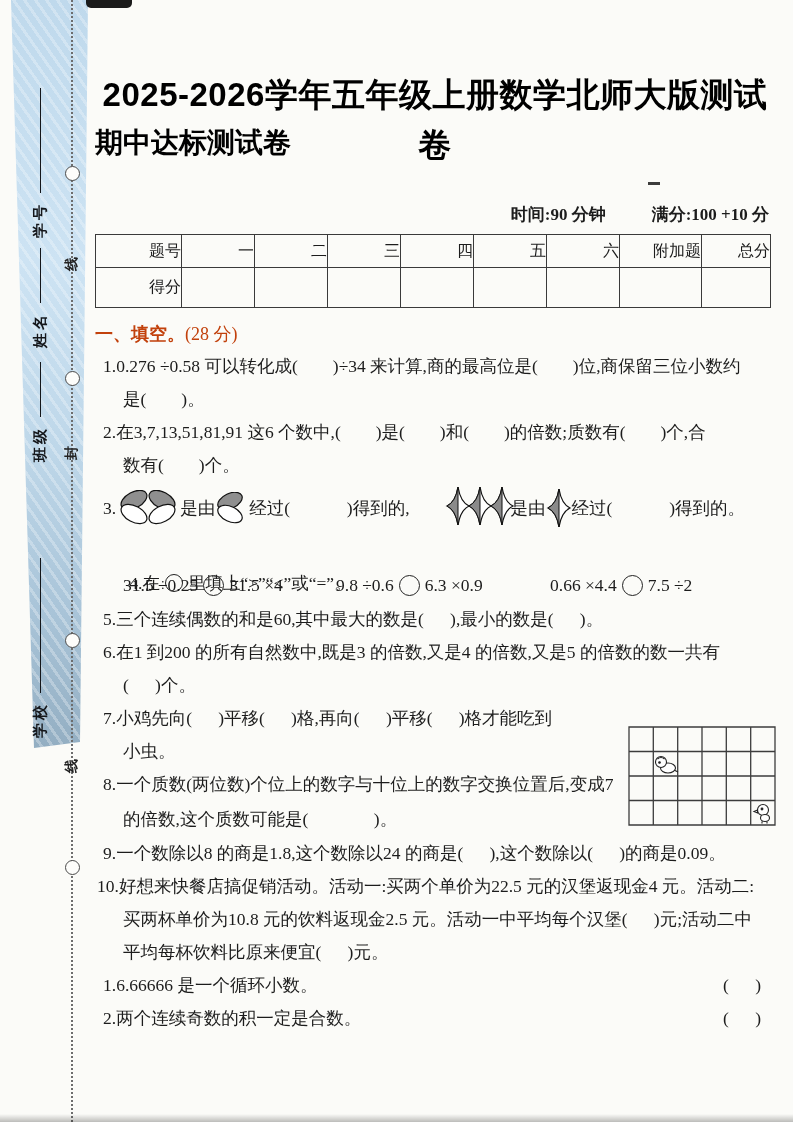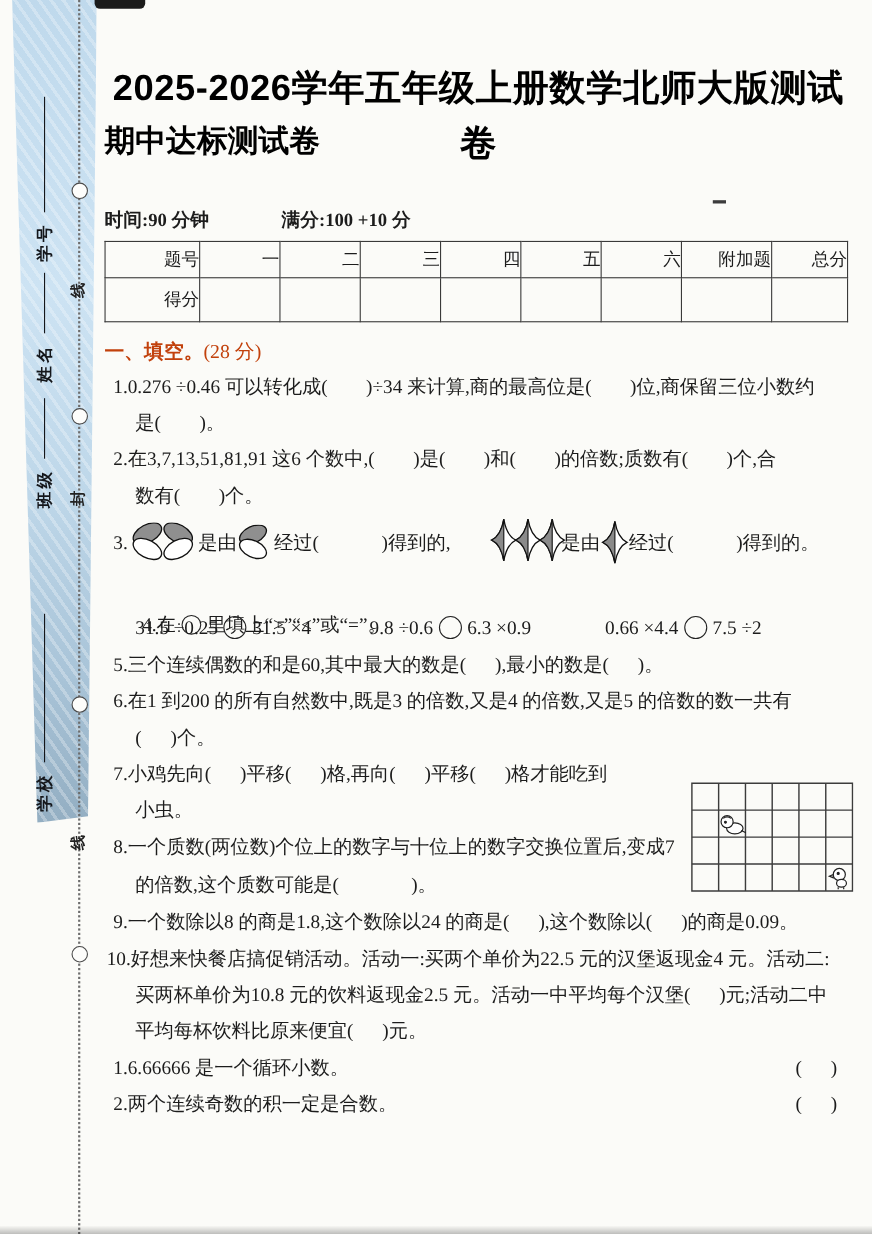--- a/index.html
+++ b/index.html
@@ -29,24 +29,24 @@
   .seal-char{
     position:absolute;left:63px;width:18px;height:18px;z-index:3;
     transform:rotate(-90deg);font-size:14px;font-weight:bold;color:#222;
     text-align:center;line-height:18px;
   }
   
   .artifact-top{position:absolute;left:86px;top:0;width:46px;height:8px;background:#1b1b1b;border-radius:0 0 5px 5px;}
   .artifact-dash{position:absolute;left:648px;top:182px;width:12px;height:3px;background:#3c3c3c;}
   .bottom-shadow{position:absolute;left:0;bottom:0;width:100%;height:8px;background:linear-gradient(180deg,rgba(0,0,0,0),rgba(0,0,0,.25));}
   
-  #main{position:absolute;left:95px;top:55px;width:680px;}
+  #main{position:absolute;left:95px;top:70px;width:680px;}
   .title1{font-family:"Liberation Sans","DejaVu Sans",sans-serif;font-weight:bold;font-size:33px;text-align:center;height:50px;line-height:50px;color:#000;letter-spacing:.5px;}
   .title2{font-family:"Liberation Sans","DejaVu Sans",sans-serif;font-weight:bold;font-size:28px;height:46px;line-height:46px;color:#000;}
-  .info-line{height:60px;display:flex;justify-content:flex-start;align-items:flex-end;gap:66px;padding-right:6px;font-weight:bold;font-size:17px;}
+  .info-line{height:60px;display:flex;justify-content:flex-end;align-items:flex-end;gap:46px;padding-right:6px;font-weight:bold;font-size:17px;}
   
   table.score{border-collapse:collapse;width:675px;margin-top:8px;table-layout:fixed;}
   table.score td{border:1.4px solid #3a3a3a;text-align:right;font-size:16px;padding:0;}
   table.score tr.hd td{height:32px;}
   table.score tr.sc td{height:39px;}
   
   .sec-head{height:32px;line-height:32px;margin-top:10px;font-size:18px;color:#c2410c;}
   .sec-head .hd-bold{font-weight:bold;}
   .q{height:33px;line-height:33px;font-size:17.5px;margin-left:8px;white-space:pre-wrap;}
   .q.num10{margin-left:2px;}
@@ -148,21 +148,21 @@
         <td></td>
             <td></td>
       </tr>
     </tbody>
       </table>
 
     <div class="sec-head">
       <span class="hd-bold">一、填空。</span><span>(28 分)</span>
     </div>
 
-    <div class="q">1.0.276 ÷0.46 可以转化成(        )÷34 来计算,商的最高位是(        )位,商保留三位小数约</div>
+    <div class="q">1.0.276 ÷0.58 可以转化成(        )÷34 来计算,商的最高位是(        )位,商保留三位小数约</div>
     <div class="q cont">是(        )。</div>
 
     <div class="q">2.在3,7,13,51,81,91 这6 个数中,(        )是(        )和(        )的倍数;质数有(        )个,合</div>
     <div class="q cont">数有(        )个。</div>
 
     <div class="q3row">
       <span>3.</span>
       <svg width="64" height="36" viewBox="0 0 64 36">
         <ellipse cx="18" cy="10" rx="14" ry="8" transform="rotate(-28 18 10)" fill="#8f8f8f" stroke="#111" stroke-width="1.2"></ellipse>
         <ellipse cx="46" cy="10" rx="14" ry="8" transform="rotate(28 46 10)" fill="#8f8f8f" stroke="#111" stroke-width="1.2"></ellipse>

